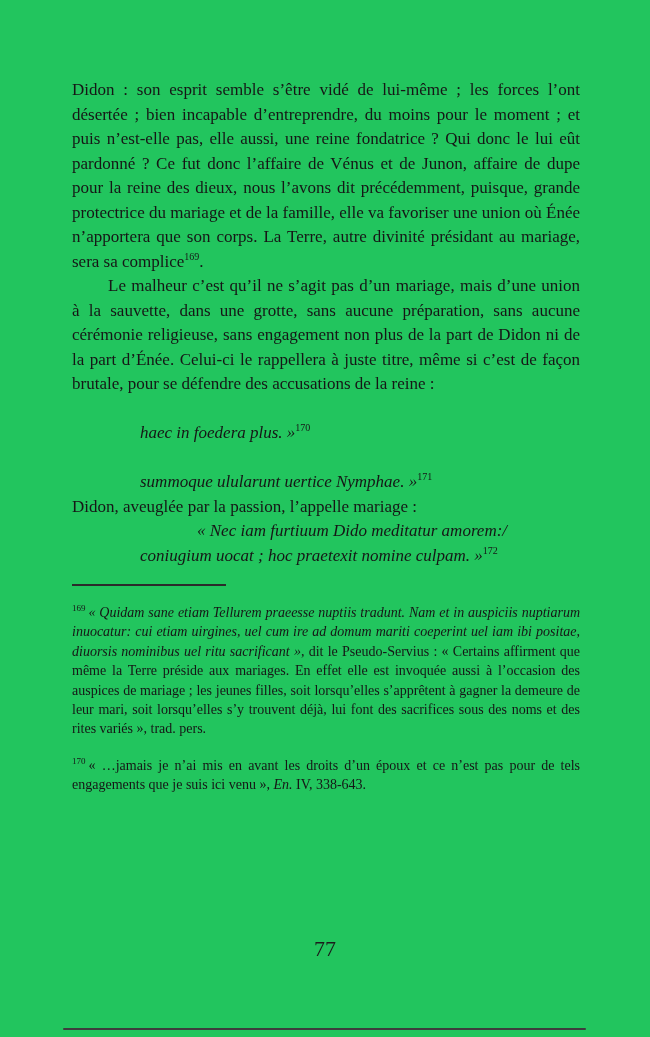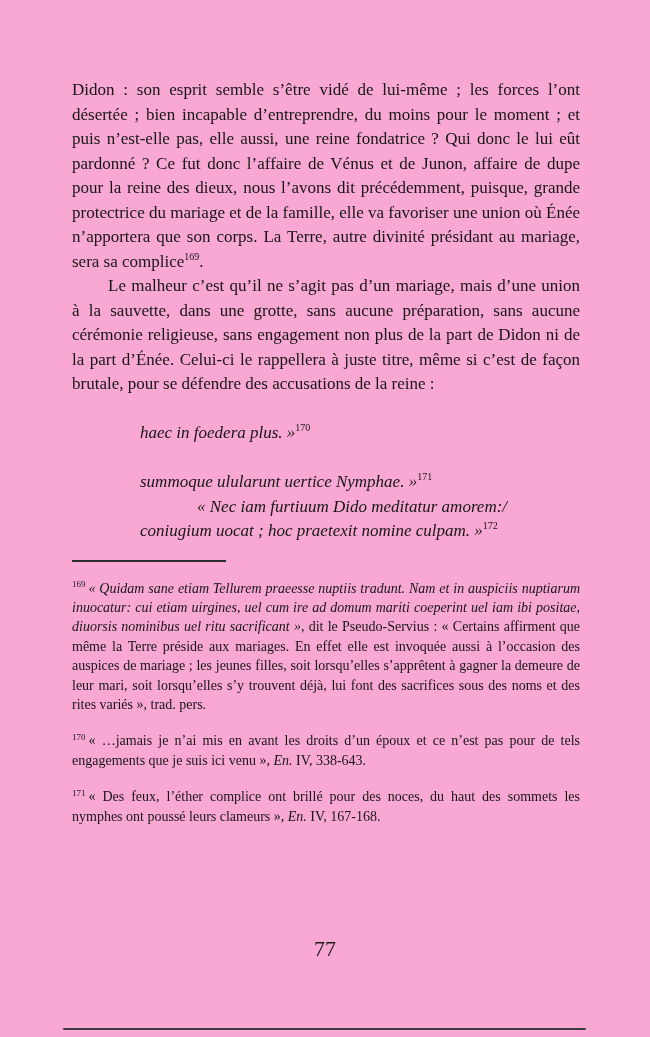--- a/index.html
+++ b/index.html
@@ -6,21 +6,21 @@
   html,body { width:650px; height:1037px; }
   body {
     background:#ffffff;
     font-family:"Liberation Serif", serif;
     color:#161616;
     position:relative;
     overflow:hidden;
   }
   .page {
     position:absolute; inset:0;
-    background:#f9a8d4;
+    background:#22c55e;
     padding:78px 70px 0 72px;
   }
   .body-text {
     font-size:17px;
     line-height:24.5px;
     text-align:justify;
   }
   p.para { text-align:justify; }
   p.indent { text-indent:36px; }
   .quote {
@@ -80,34 +80,34 @@
 
     <p class="para"><span>Didon : son esprit semble s’être vidé de lui-même ; les forces l’ont désertée ; bien incapable d’entreprendre, du moins pour le moment ; et puis n’est-elle pas, elle aussi, une reine fondatrice ? Qui donc le lui eût pardonné ? Ce fut donc l’affaire de Vénus et de Junon, affaire de dupe pour la reine des dieux, nous l’avons dit précédemment, puisque, grande protectrice du mariage et de la famille, elle va favoriser une union où Énée n’apportera que son corps. La Terre, autre divinité présidant au mariage, sera sa complice</span><sup class="fnref">169</sup><span>.</span></p>
 
     <p class="para indent">Le malheur c’est qu’il ne s’agit pas d’un mariage, mais d’une union à la sauvette, dans une grotte, sans aucune préparation, sans aucune cérémonie religieuse, sans engagement non plus de la part de Didon ni de la part d’Énée. Celui-ci le rappellera à juste titre, même si c’est de façon brutale, pour se défendre des accusations de la reine :</p>
 
     <div class="quote"><br><span>haec in foedera plus. »</span><sup class="fnref">170</sup></div>
 
 
     <div class="quote"><br><span>summoque ulularunt uertice Nymphae. »</span><sup class="fnref">171</sup></div>
 
+    <p class="para">Didon, aveuglée par la passion, l’appelle mariage :</p>
 
     <div class="quote"><span>« Nec iam furtiuum Dido meditatur amorem:/</span><br><span>coniugium uocat ; hoc praetexit nomine culpam. »</span><sup class="fnref">172</sup></div>
 
   </div>
 
   <div class="rule"></div>
 
   <div class="footnotes">
 
     <p class="fn"><sup class="fnnum">169</sup><span class="it">« Quidam sane etiam Tellurem praeesse nuptiis tradunt. Nam et in auspiciis nuptiarum inuocatur: cui etiam uirgines, uel cum ire ad domum mariti coeperint uel iam ibi positae, diuorsis nominibus uel ritu sacrificant »</span><span>, dit le Pseudo-Servius : « Certains affirment que même la Terre préside aux mariages. En effet elle est invoquée aussi à l’occasion des auspices de mariage ; les jeunes filles, soit lorsqu’elles s’apprêtent à gagner la demeure de leur mari, soit lorsqu’elles s’y trouvent déjà, lui font des sacrifices sous des noms et des rites variés », trad. pers.</span></p>
 
     <p class="fn"><sup class="fnnum">170</sup><span>« …jamais je n’ai mis en avant les droits d’un époux et ce n’est pas pour de tels engagements que je suis ici venu », </span><span class="it">En.</span><span> IV, 338-643.</span></p>
 
-    <p class="fn"><sup class="fnnum">171</sup><span>« Des feux, l’éther complice ont brillé pour des noces, du haut des sommets les nymphes ont poussé leurs clameurs », </span><span class="it">En.</span><span> IV, 167-168.</span></p>
 
   </div>
 
   <div class="page-number">77</div>
 
   <div class="scan-line"></div>
 
 </div>
 
 </body></html>

